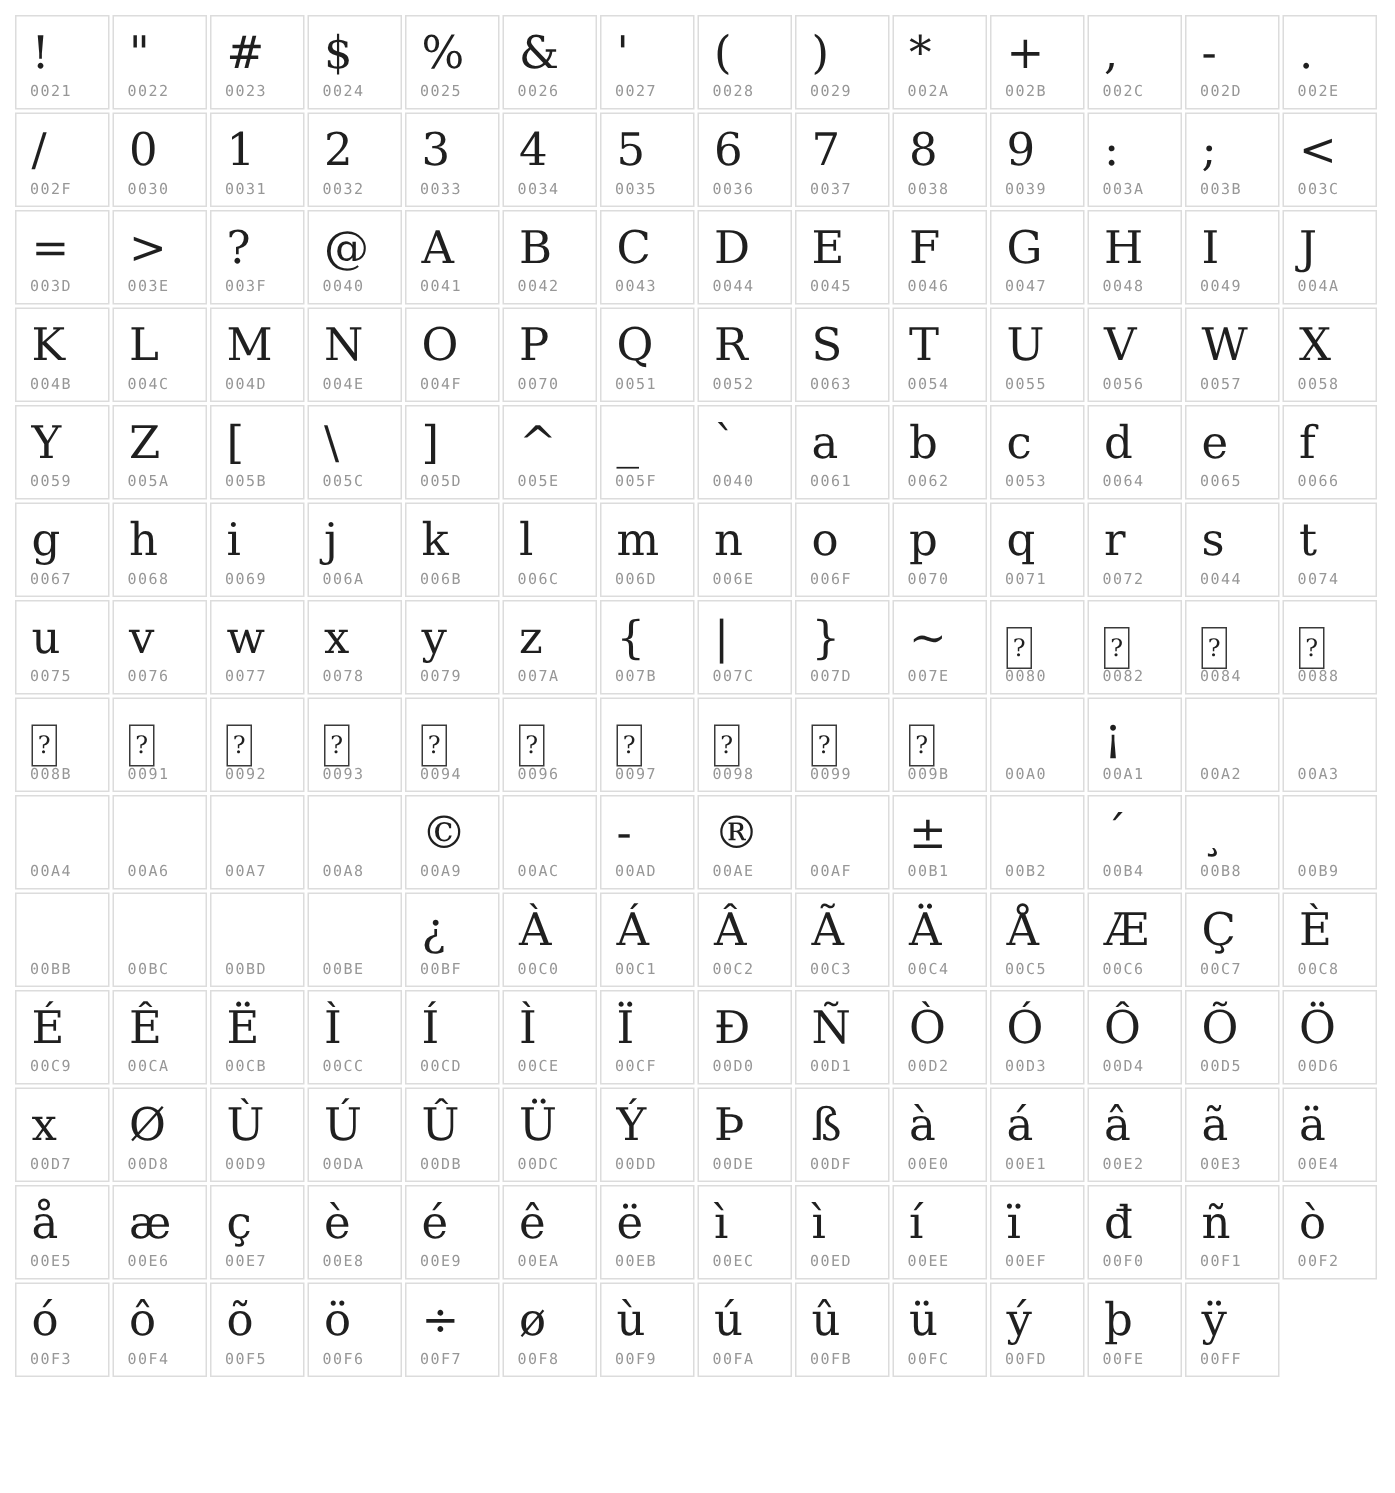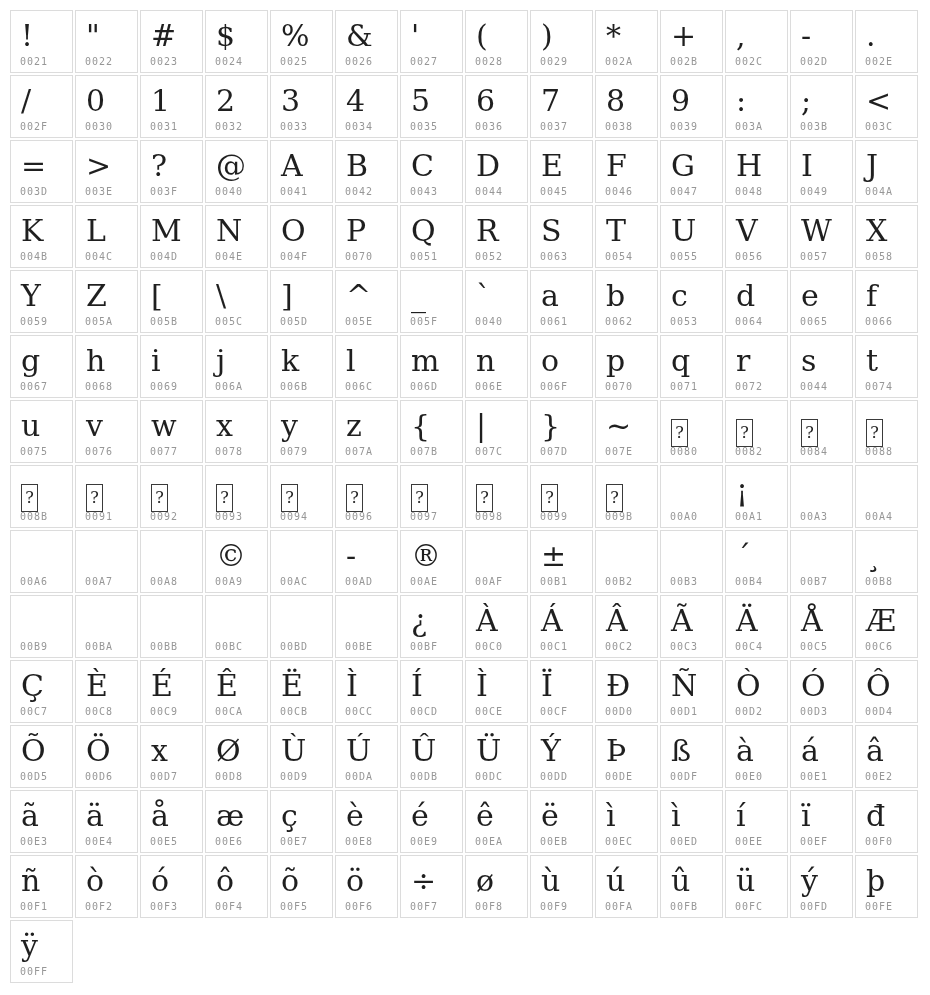--- a/index.html
+++ b/index.html
@@ -496,20 +496,24 @@
     <div class="cell">
       <div class="glyph"></div>
       <div class="code">00A0</div>
     </div>
     <div class="cell">
       <div class="glyph">¡</div>
       <div class="code">00A1</div>
     </div>
     <div class="cell">
       <div class="glyph"></div>
+      <div class="code">00A2</div>
+    </div>
+    <div class="cell">
+      <div class="glyph"></div>
       <div class="code">00A3</div>
     </div>
     <div class="cell">
       <div class="glyph"></div>
       <div class="code">00A4</div>
     </div>
     <div class="cell">
       <div class="glyph"></div>
       <div class="code">00A6</div>
     </div>
@@ -543,42 +547,30 @@
     </div>
     <div class="cell">
       <div class="glyph">±</div>
       <div class="code">00B1</div>
     </div>
     <div class="cell">
       <div class="glyph"></div>
       <div class="code">00B2</div>
     </div>
     <div class="cell">
-      <div class="glyph"></div>
-      <div class="code">00B3</div>
-    </div>
-    <div class="cell">
       <div class="glyph">´</div>
       <div class="code">00B4</div>
     </div>
     <div class="cell">
-      <div class="glyph"></div>
-      <div class="code">00B7</div>
-    </div>
-    <div class="cell">
       <div class="glyph">¸</div>
       <div class="code">00B8</div>
     </div>
     <div class="cell">
       <div class="glyph"></div>
       <div class="code">00B9</div>
-    </div>
-    <div class="cell">
-      <div class="glyph"></div>
-      <div class="code">00BA</div>
     </div>
     <div class="cell">
       <div class="glyph"></div>
       <div class="code">00BB</div>
     </div>
     <div class="cell">
       <div class="glyph"></div>
       <div class="code">00BC</div>
     </div>
     <div class="cell">

